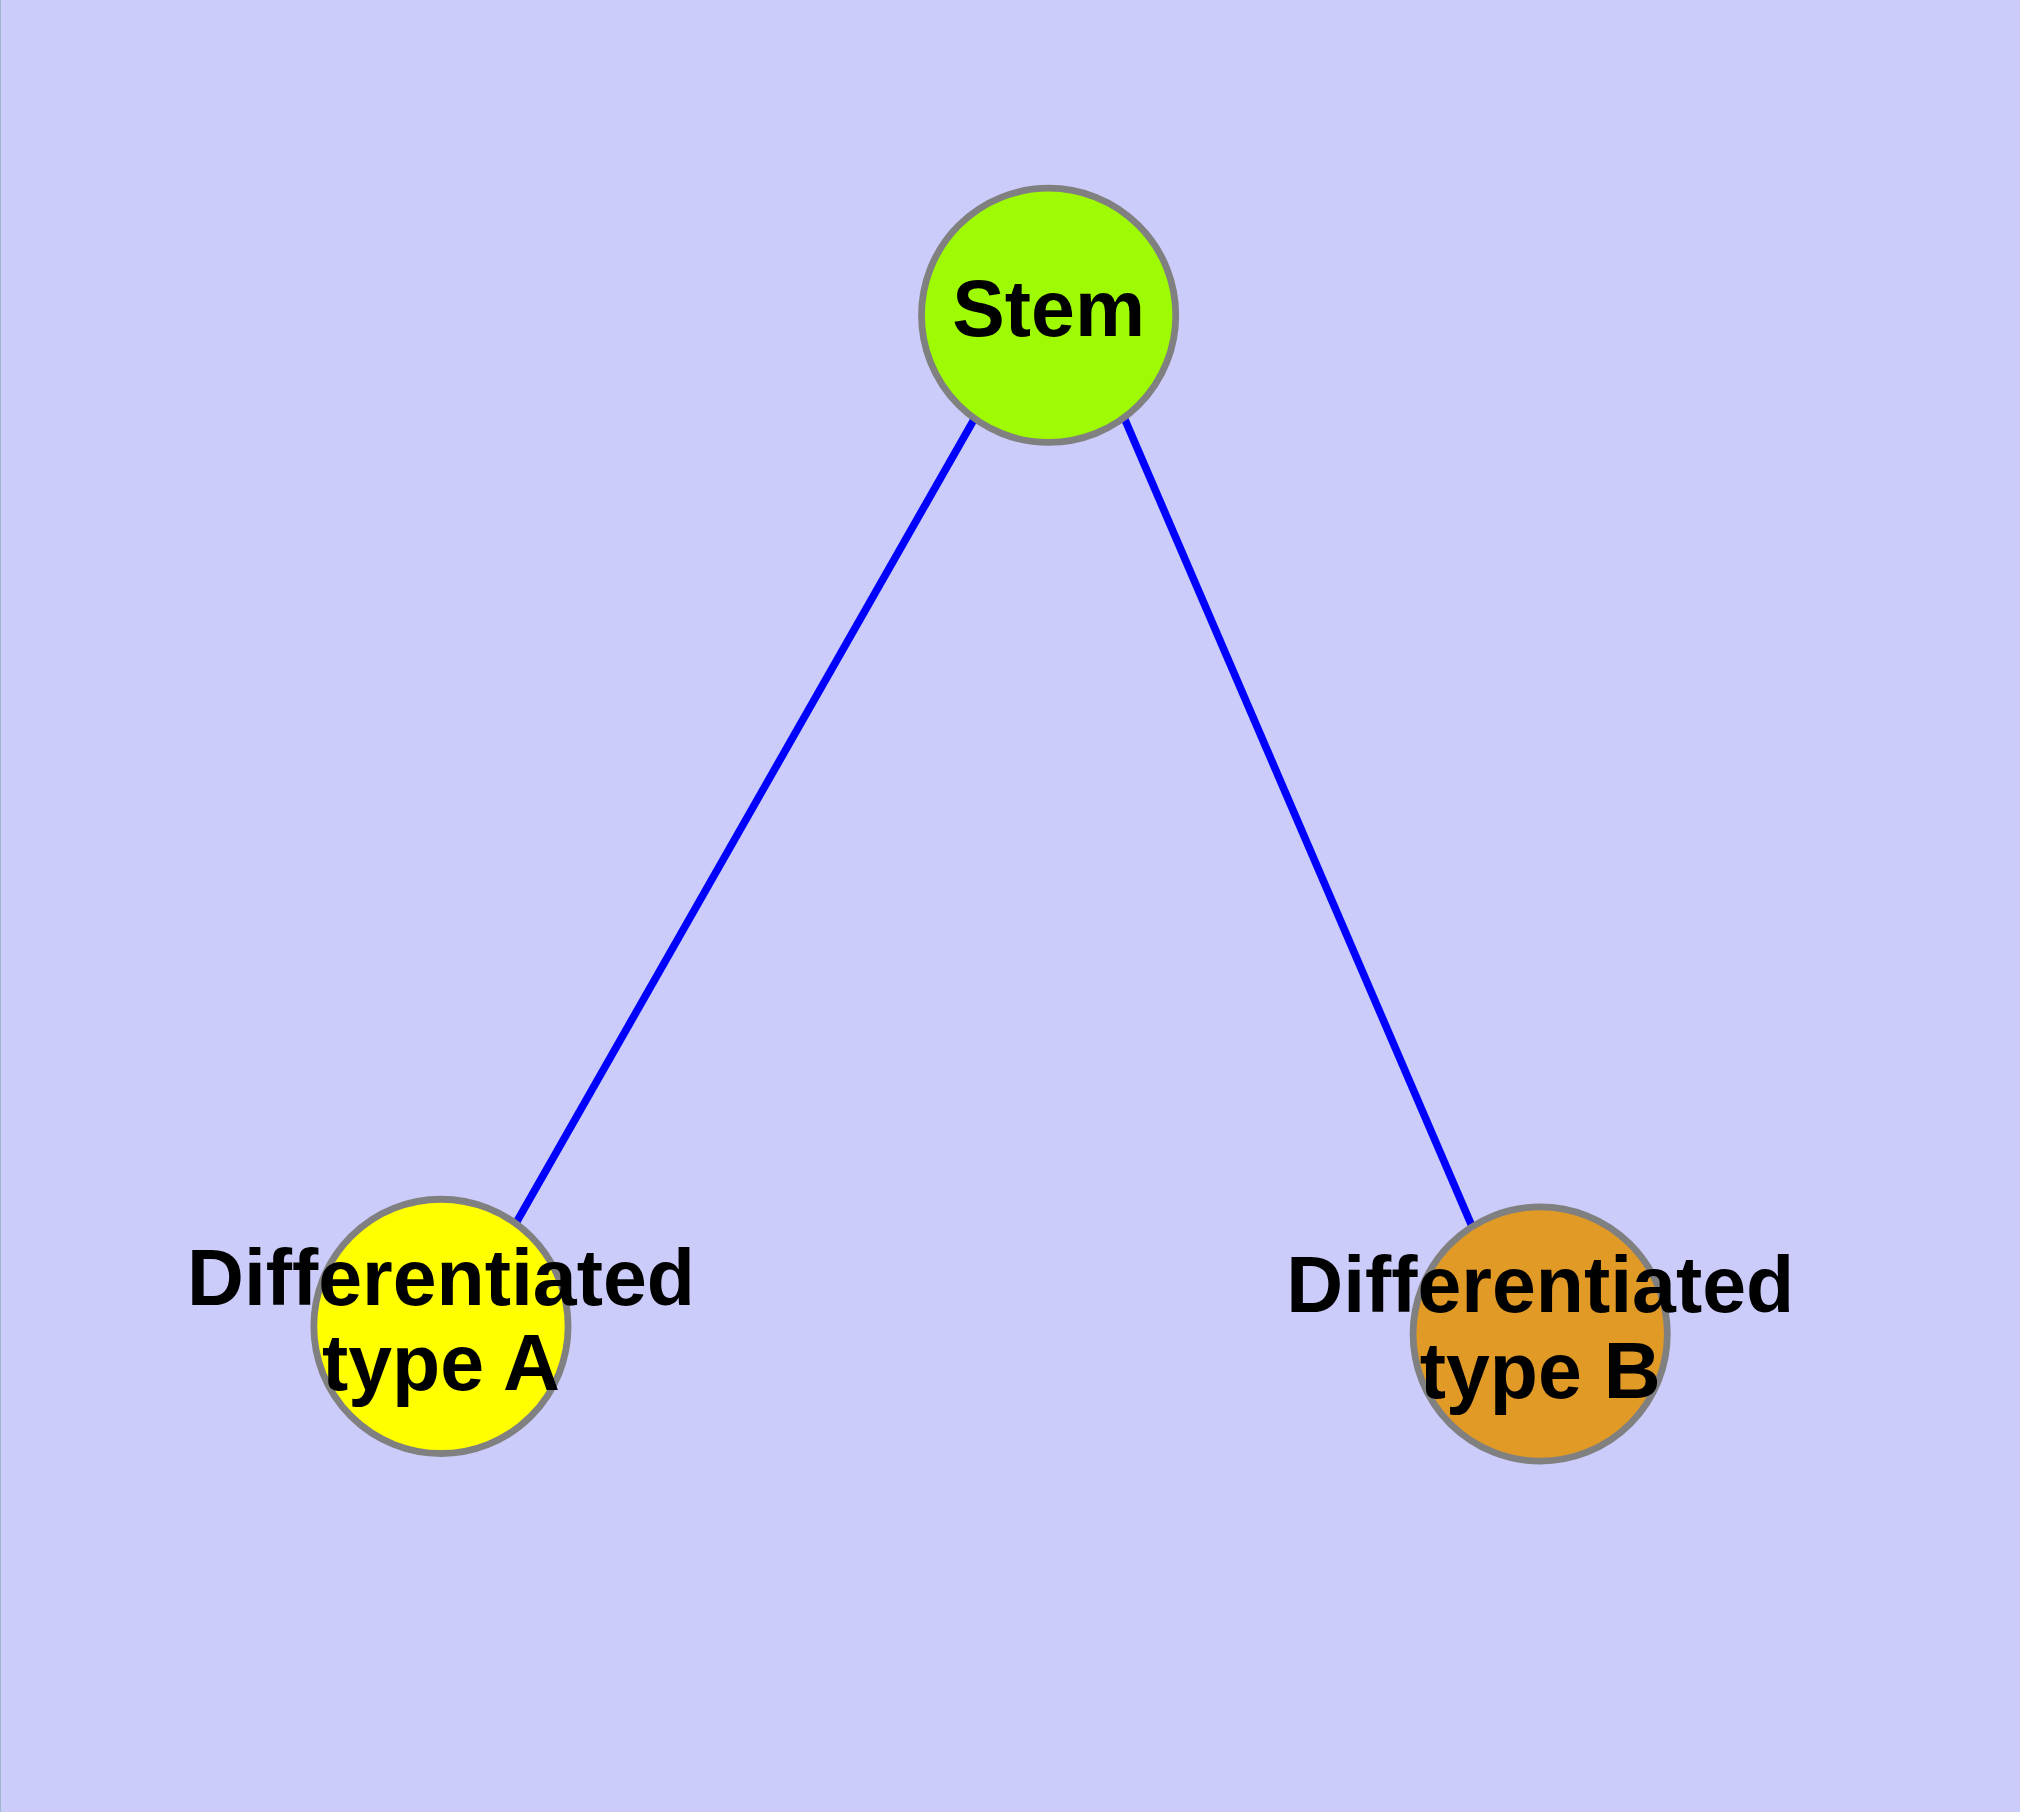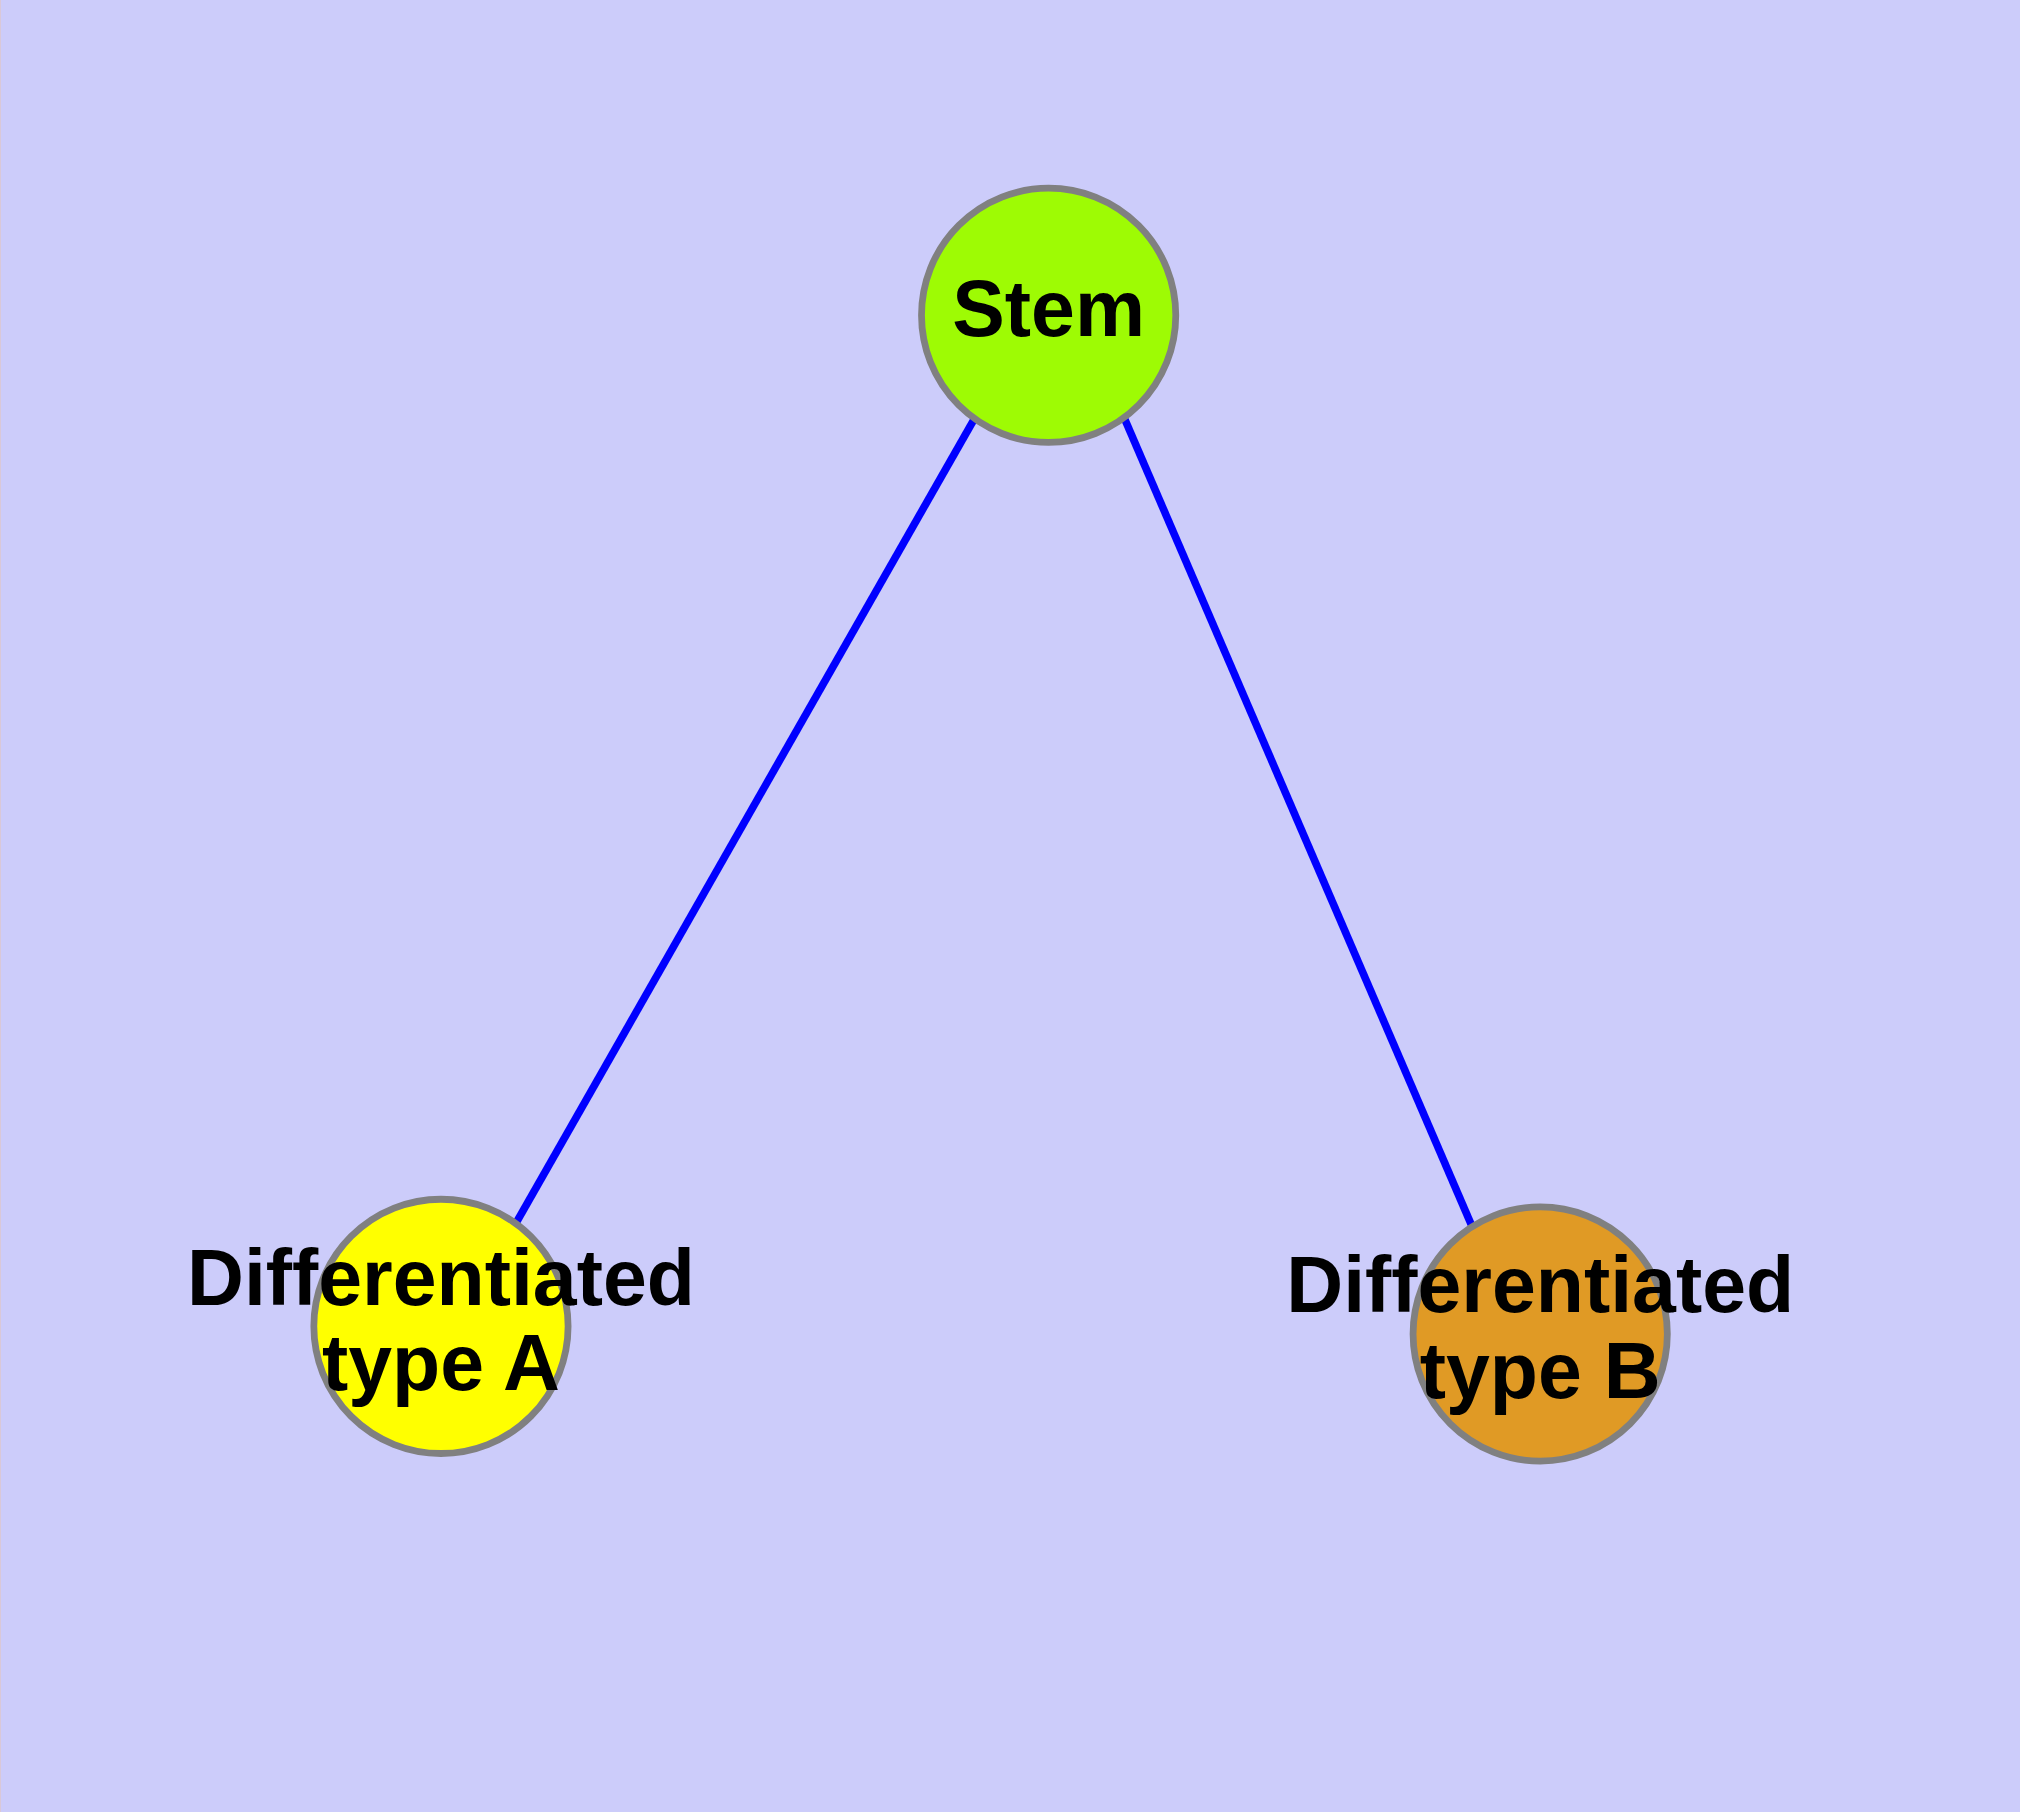--- a/index.html
+++ b/index.html
@@ -11,21 +11,21 @@
   body {
     width: 2021px;
     height: 1812px;
     overflow: hidden;
     font-family: "Liberation Sans", sans-serif;
   }
   #graph-canvas {
     position: relative;
     width: 2021px;
     height: 1812px;
-    background: #fdba74;
+    background: #15803d;
   }
   svg.graph-svg {
     display: block;
     width: 2021px;
     height: 1812px;
   }
   .edge-line {
     stroke: #0000ff;
     stroke-width: 9;
     stroke-linecap: butt;

